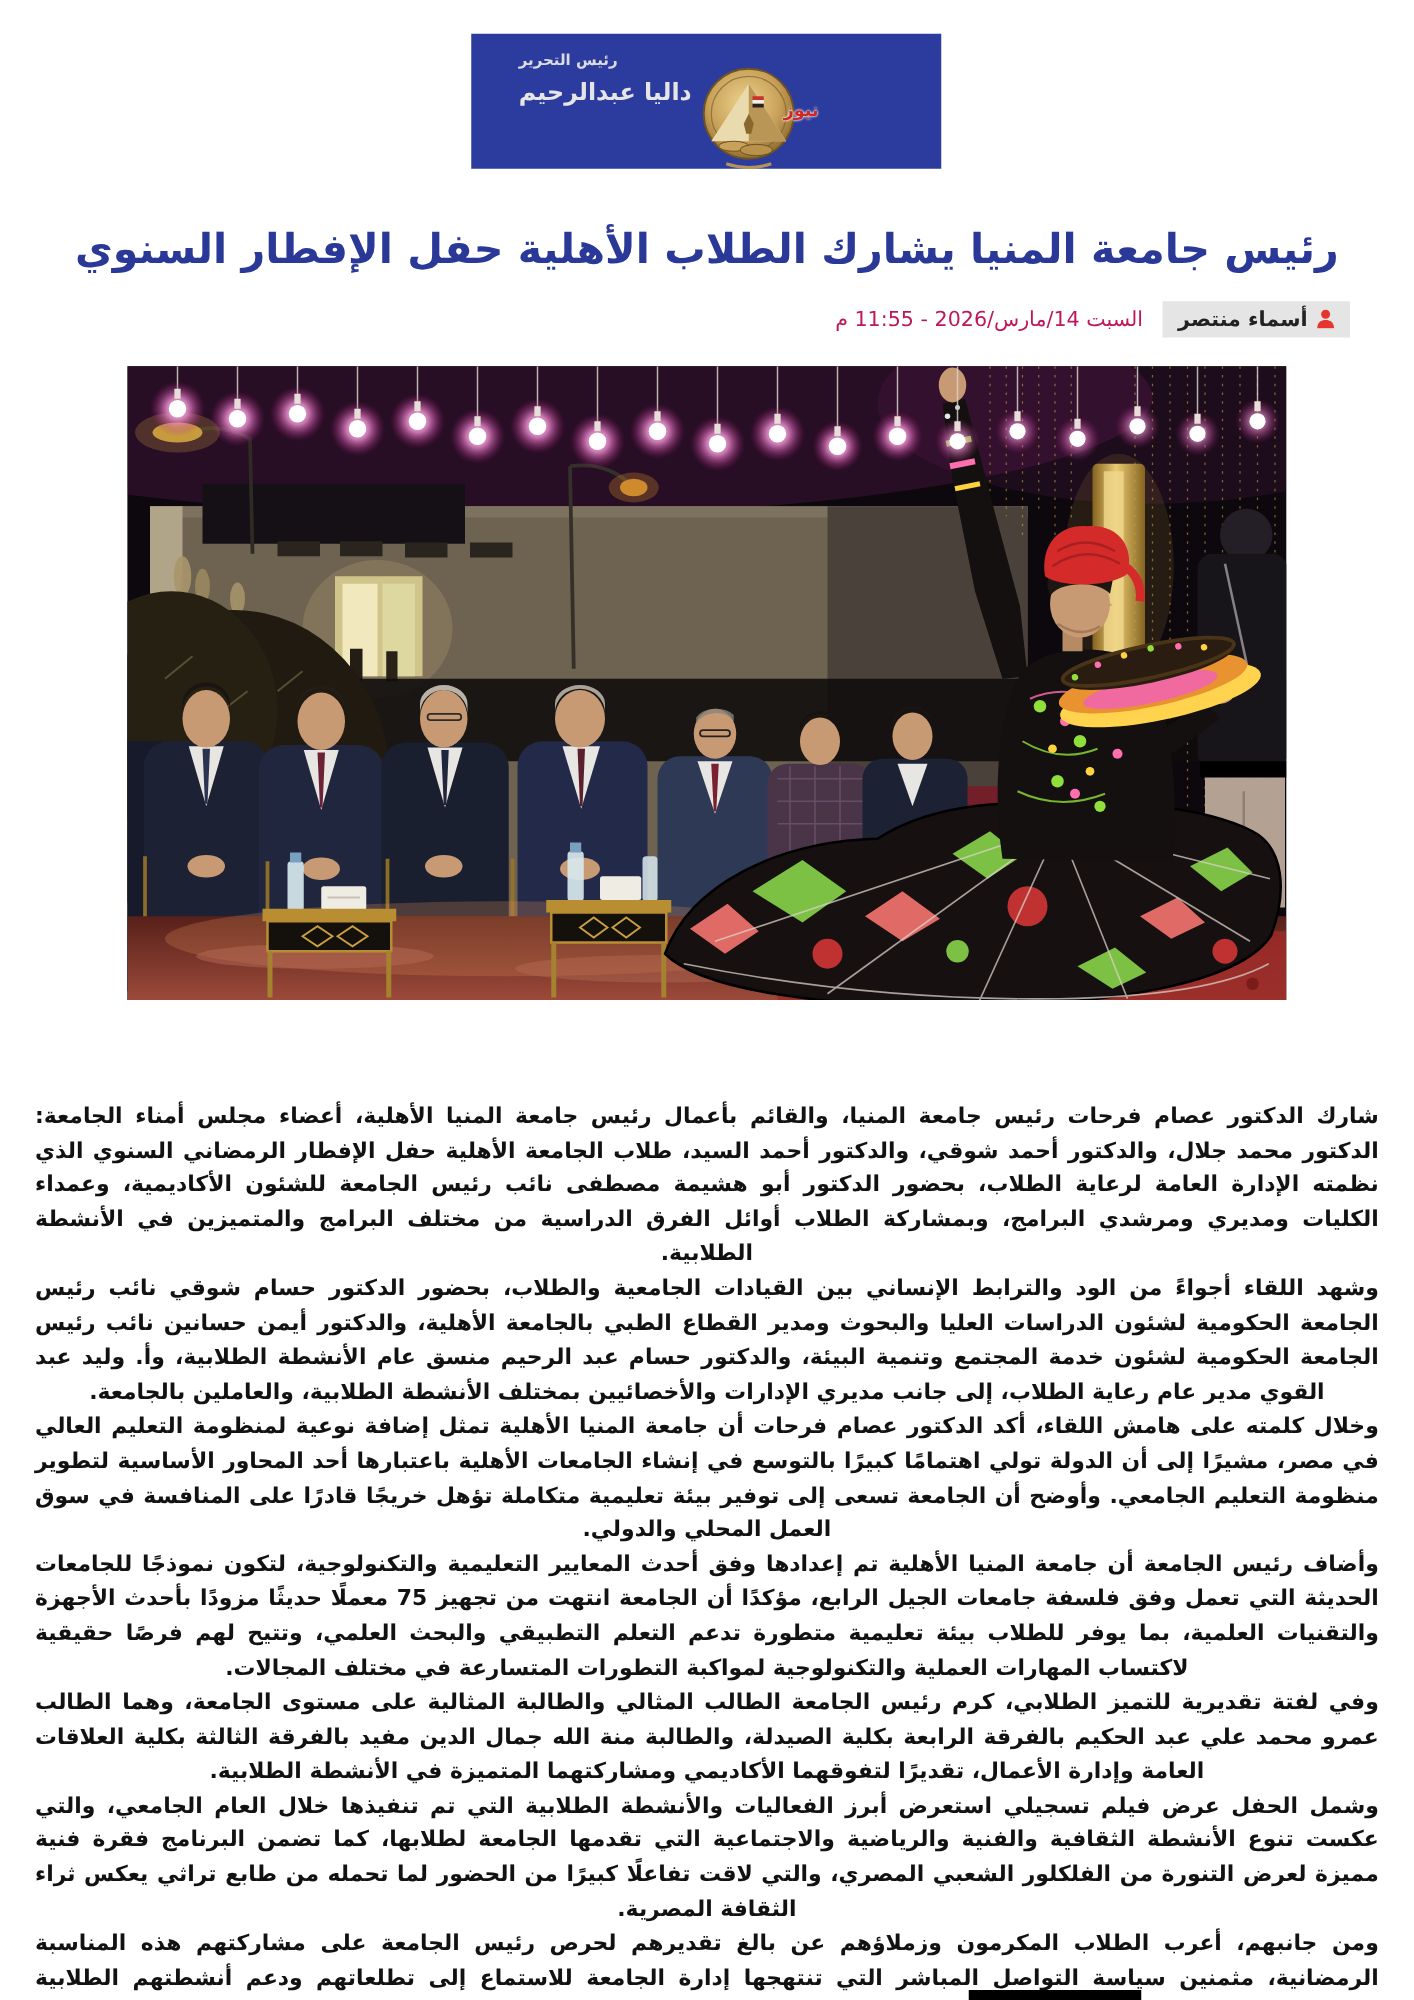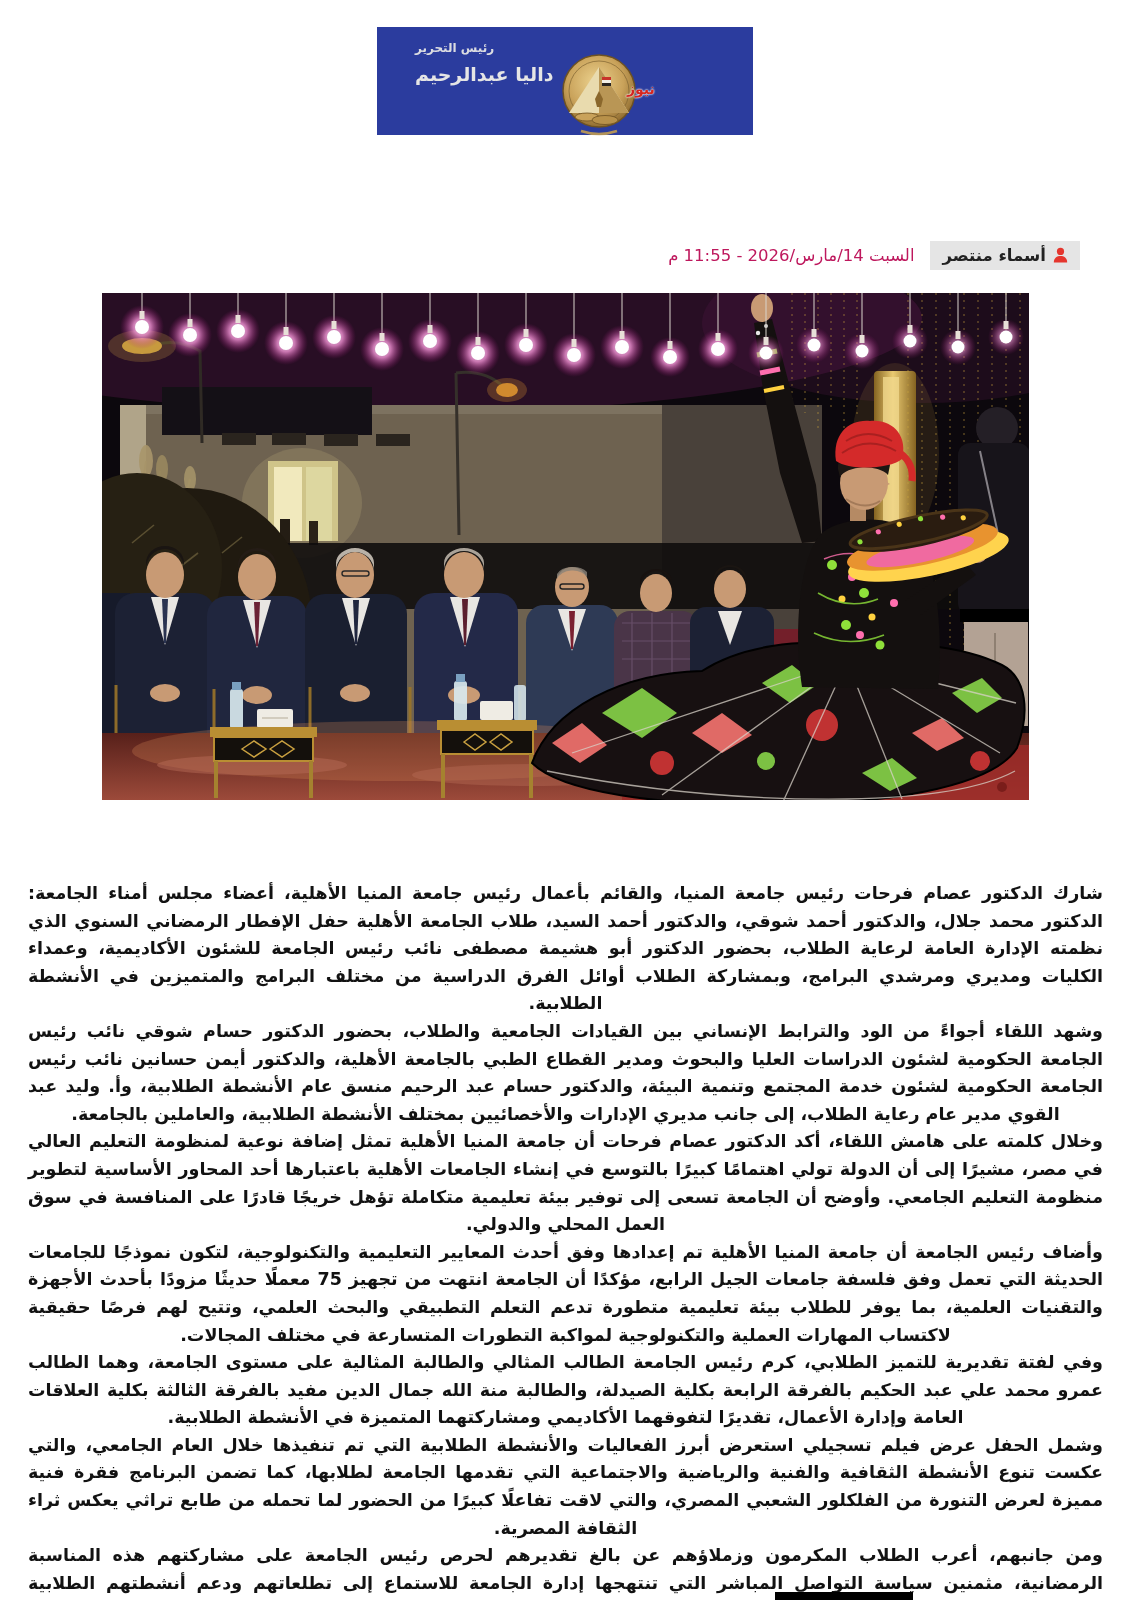--- a/index.html
+++ b/index.html
@@ -85,20 +85,21 @@
         <rect x="49" y="32" width="9" height="3" fill="#2a2420"></rect>
         <path d="M42,48 l4,-8 4,8 -2,8 -4,0 z" fill="#8a672c"></path>
         <ellipse cx="34" cy="66" rx="12" ry="4" fill="#c9a25a" stroke="#6e5222" stroke-width=".8"></ellipse>
         <ellipse cx="52" cy="69" rx="13" ry="4.5" fill="#b8914a" stroke="#6e5222" stroke-width=".8"></ellipse>
         <path d="M28,80 q18,6 36,0" stroke="#caa24c" stroke-width="2.5" fill="none" opacity=".85"></path>
       </svg>
     </div>
     <div class="logo-sub">نيوز</div>
   </div>
 
+  <h1 class="headline">رئيس جامعة المنيا يشارك الطلاب الأهلية حفل الإفطار السنوي</h1>
 
   <div class="byline">
     <span class="author-chip">
       <svg width="15" height="16" viewBox="0 0 15 16">
         <circle cx="7.5" cy="4.4" r="3.6" fill="#e5362e"></circle>
         <path d="M0.8,15.5 C0.8,10.8 4,9 7.5,9 C11,9 14.2,10.8 14.2,15.5 Z" fill="#e5362e"></path>
       </svg>
       <span>أسماء منتصر</span>
     </span>
     <span class="date-text">السبت 14/مارس/2026 - 11:55 م</span>

